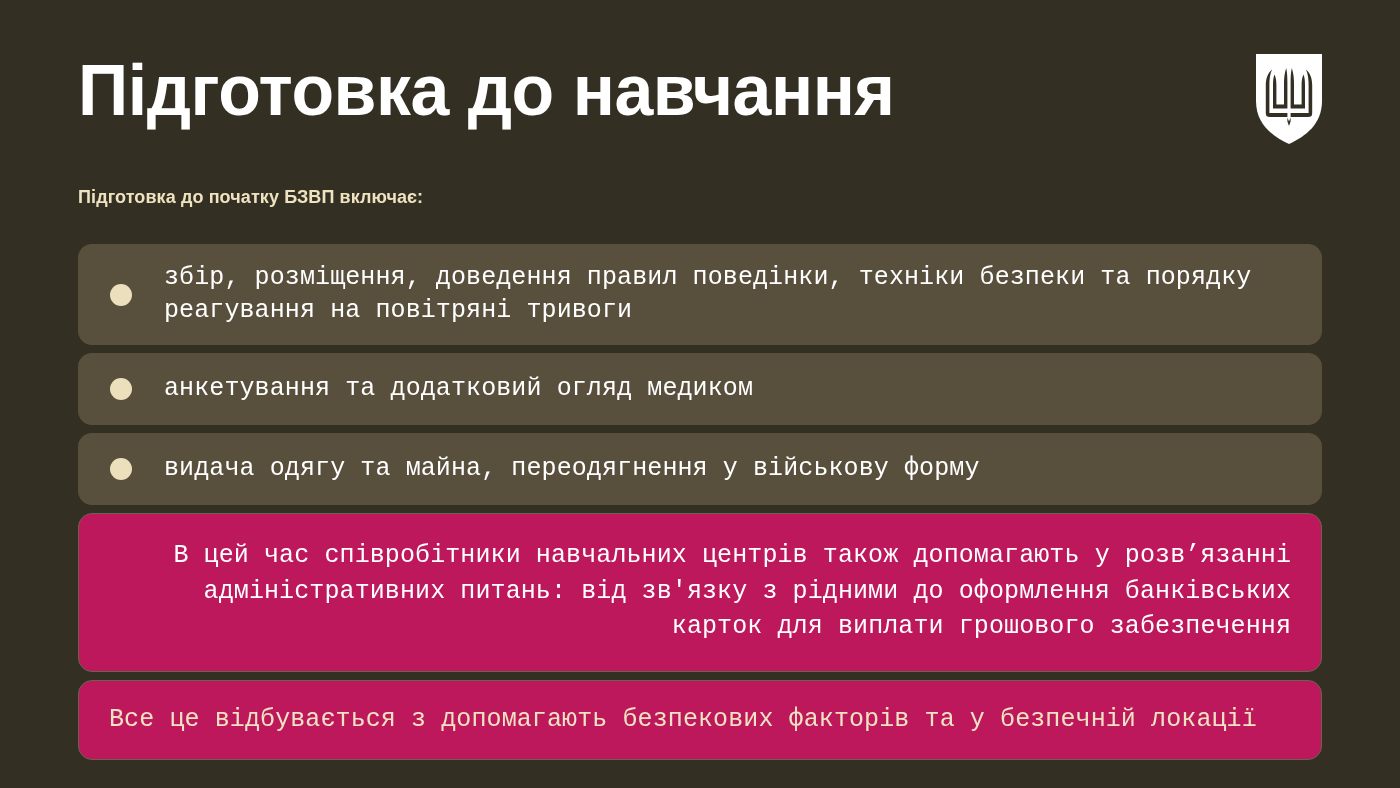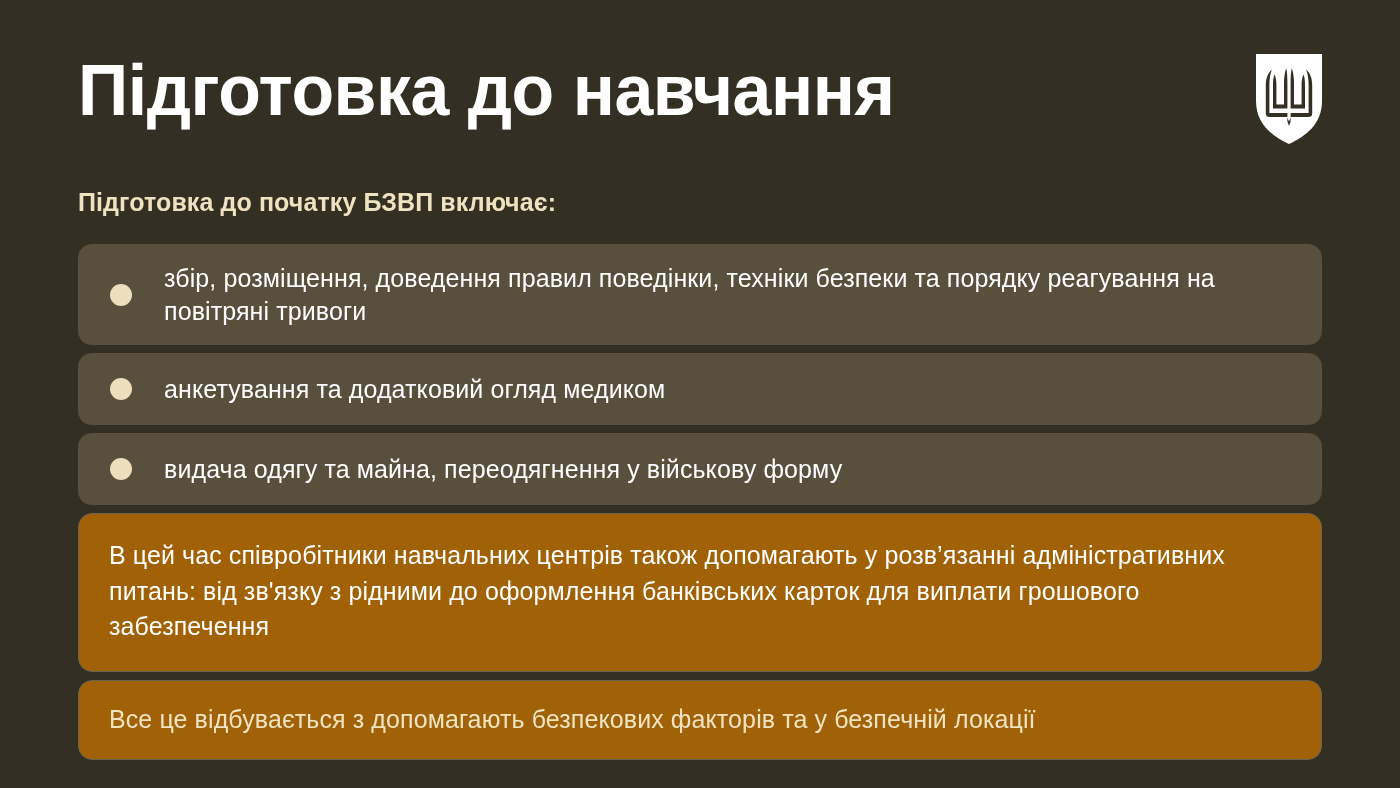--- a/index.html
+++ b/index.html
@@ -51,39 +51,40 @@
     display: block;
   }
 
   
   .subtitle {
     position: absolute;
     left: 78px;
     top: 187px;
     margin: 0;
     color: #efe2c0;
-    font-size: 25px;
+    font-size: 18px;
     font-weight: 700;
     line-height: 1.2;
     letter-spacing: 0.1px;
   }
 
   
   .stack {
     position: absolute;
     left: 78px;
     top: 244px;
     width: 1244px;
   }
 
   .card {
     box-sizing: border-box;
     border-radius: 14px;
     margin-bottom: 8px;
     position: relative;
+    font-family: Liberation Mono, monospace;
   }
 
   
   .card--bullet {
     background: #594f3d;
     display: flex;
     align-items: center;
     padding: 18px 34px 18px 32px;
   }
   .card--bullet .dot {
@@ -101,23 +102,24 @@
     font-weight: 400;
     letter-spacing: 0.1px;
   }
 
   #card-1 { min-height: 99px; }
   #card-2 { min-height: 72px; }
   #card-3 { min-height: 72px; }
 
   
   .card--panel {
-    background: #a16207;
+    background: #be185d;
     border: 1.5px solid #6b6250;
     padding: 24px 30px 26px 30px;
+    text-align: right;
   }
   .card--panel .card-text {
     font-size: 25px;
     line-height: 1.42;
     letter-spacing: 0.1px;
   }
   #panel-4 {
     min-height: 137px;
     display: flex;
     align-items: center;

